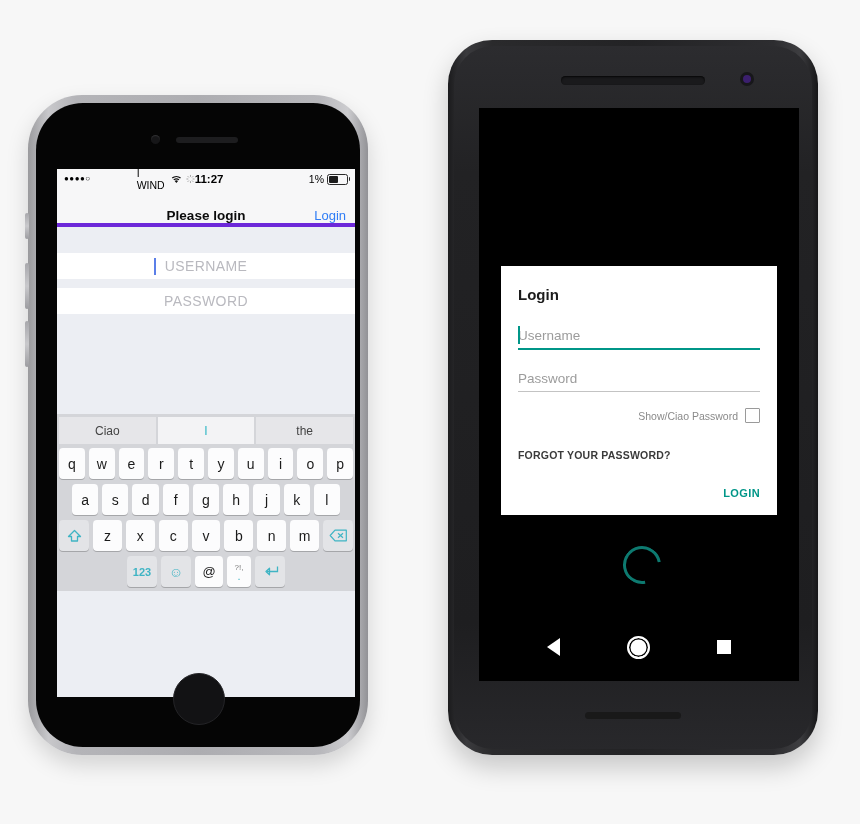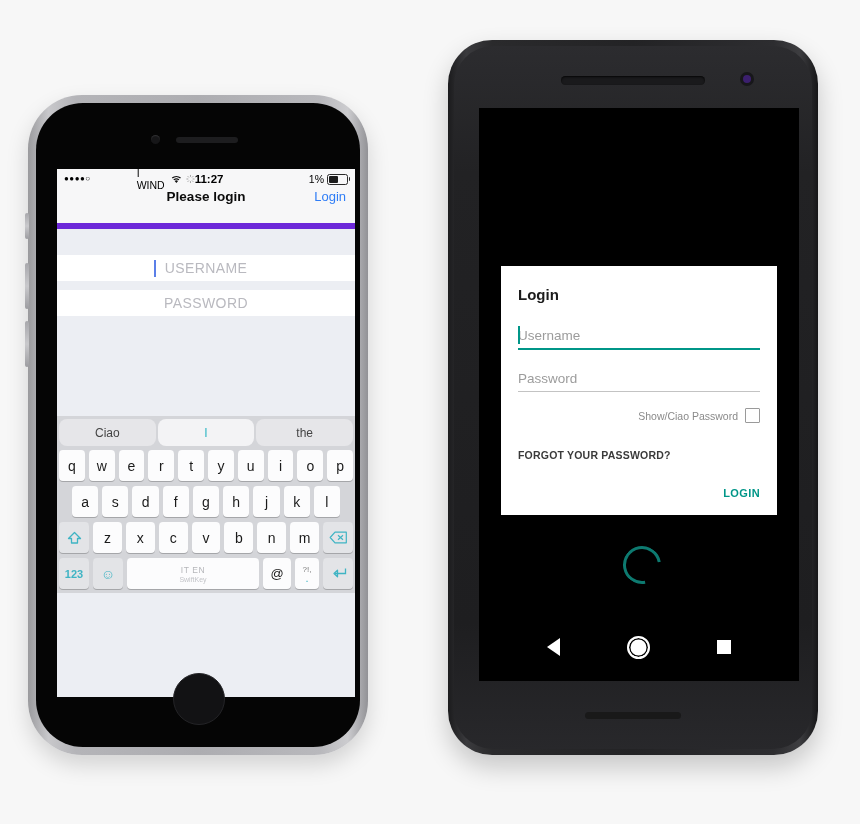--- a/index.html
+++ b/index.html
@@ -40,41 +40,41 @@
   .ios-status .center{font-weight:bold;font-size:11.5px;}
   .ios-status .right{flex:1;display:flex;align-items:center;justify-content:flex-end;gap:3px;}
   .dots{letter-spacing:.5px;font-size:8px;line-height:1;}
   .carrier{font-size:10.5px;margin-left:42px;}
   .batt{display:inline-block;width:19px;height:9px;border:1px solid #2a2a2a;border-radius:2.5px;position:relative;}
   .batt:after{content:"";position:absolute;right:-3px;top:2.5px;width:1.5px;height:4px;background:#2a2a2a;border-radius:0 1px 1px 0;}
   .batt i{position:absolute;left:1px;top:1px;bottom:1px;width:45%;background:#1c1c1c;border-radius:1px;display:block;}
   .pct{font-size:10.5px;}
 
   
-  .ios-nav{height:34px;background:#f7f7f8;border-bottom:6px solid #6d28d9;
-    display:flex;align-items:flex-start;justify-content:center;position:relative;}
+  .ios-nav{height:34px;background:#f7f7f8;border-bottom:4px solid #6d28d9;
+    display:flex;align-items:flex-end;justify-content:center;position:relative;}
   .ios-nav .title{font-size:13.5px;font-weight:bold;color:#0b0b0b;}
   .ios-nav .action{position:absolute;right:9px;font-size:13px;color:#2f7df6;}
 
   .ios-body{background:#eceef3;}
   .ios-gap{height:26px;}
   .ios-field{height:26px;background:#fff;display:flex;align-items:center;justify-content:center;position:relative;}
   .ios-field span{font-size:14px;color:#b9b9bf;letter-spacing:.4px;}
   .ios-caret{position:absolute;left:97px;top:5px;width:1.5px;height:17px;background:#5b7fe8;}
   .ios-sep{height:9px;background:#eceef3;}
   .ios-links{height:46px;display:flex;align-items:center;justify-content:space-between;
     padding:0 22px;font-size:10.5px;color:#2f7df6;}
 
   .ios-spacer{height:100px;background:#eceef3;}
 
   
   .kb{background:#d4d5d9;padding:3px 2px 4px;}
   .kb-sugg{display:flex;height:27px;gap:2px;margin-bottom:4px;}
   .kb-sugg div{flex:1;display:flex;align-items:center;justify-content:center;
-    font-size:12px;color:#444;background:#e6e6e9;border-radius:8px;}
+    font-size:12px;color:#444;background:#e6e6e9;border-radius:0;}
   .kb-sugg div.mid{background:#f3f3f5;color:#2fb7c4;}
   .kb-row{display:flex;justify-content:center;gap:4px;margin-bottom:5px;}
   .key{background:#fcfcfd;border-radius:4px;height:31px;min-width:23px;flex:1;
     display:flex;align-items:center;justify-content:center;font-size:14px;color:#1b1b1b;
     box-shadow:0 1px 0 rgba(0,0,0,.22);}
   .key.fn{background:#e3e4e7;color:#3fb4c4;flex:0 0 30px;font-size:12px;}
   .key.sp{flex:5;background:#fcfcfd;flex-direction:column;gap:1px;}
   .key.sp .l1{font-size:8.5px;color:#b5b6ba;letter-spacing:.6px;}
   .key.sp .l2{font-size:7px;color:#c3c4c8;}
   .key.num{background:#e3e4e7;color:#3fb4c4;flex:0 0 30px;font-size:11px;font-weight:bold;}
@@ -230,24 +230,20 @@
             <svg width="19" height="13" viewBox="0 0 19 13">
                 <path d="M6 1.2h11.3v10.6H6L1.2 6.5z" fill="none" stroke="#3fb4c4" stroke-width="1.2" stroke-linejoin="round"></path>
                 <path d="M9 4.3l5 4.4M14 4.3l-5 4.4" stroke="#3fb4c4" stroke-width="1.2"></path>
               </svg>
           </div>
         </div>
 
         <div class="kb-row" style="margin-bottom:0;">
           <div class="key num">123</div>
           <div class="key em">☺</div>
-          <div class="key sp">
-            <span class="l1">IT EN</span>
-            <span class="l2">SwiftKey</span>
-          </div>
           <div class="key sym" style="flex:0 0 28px;font-size:13px;color:#1b1b1b;">@</div>
           <div class="key sym">
             <b>?!,</b>
             <i>.</i>
           </div>
           <div class="key fn">
             <svg width="17" height="13" viewBox="0 0 17 13">
                 <path d="M15.5 1.5v5H4.5" fill="none" stroke="#3fb4c4" stroke-width="1.3"></path>
                 <path d="M7.5 3.2 4 6.5l3.5 3.3z" fill="none" stroke="#3fb4c4" stroke-width="1.3" stroke-linejoin="round"></path>
               </svg>

